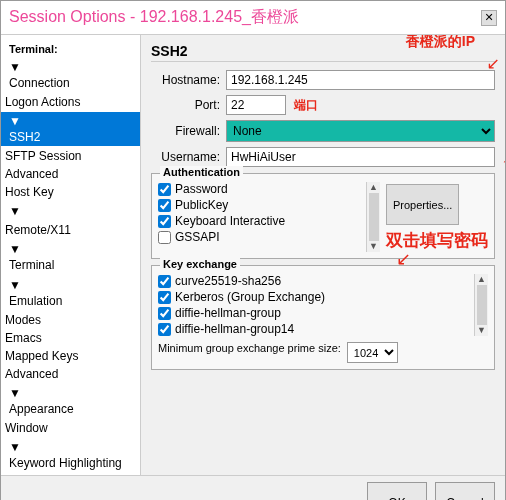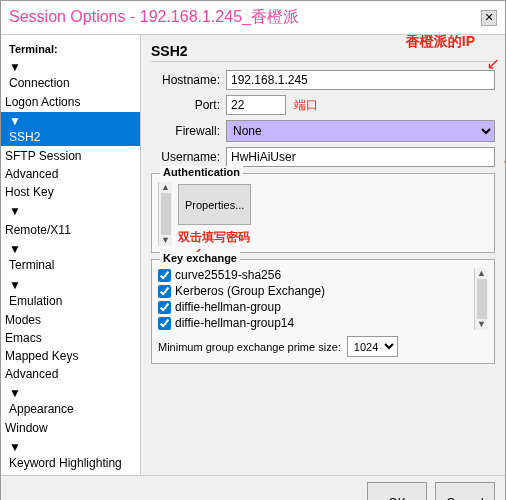--- a/index.html
+++ b/index.html
@@ -108,21 +108,21 @@
       padding: 1px 4px;
       font-size: 12px;
       background: #fff;
     }
     .form-select {
       flex: 1;
       height: 22px;
       border: 1px solid #999;
       padding: 1px 2px;
       font-size: 12px;
-      background: #c4b5fd;
+      background: #14b8a6;
     }
     .group-box {
       border: 1px solid #aaa;
       padding: 4px 6px 6px 6px;
       margin-bottom: 6px;
       background: #f8f8f8;
       position: relative;
     }
     .group-box-title {
       position: absolute;
@@ -203,21 +203,21 @@
       border-left: 1px solid #ccc;
       display: flex;
       flex-direction: column;
       align-items: center;
       justify-content: space-between;
       padding: 1px 0;
       background: #f0f0f0;
     }
     .prime-row {
       display: flex;
-      align-items: center;
+      align-items: flex-start;
       margin-top: 6px;
       gap: 6px;
       font-size: 11px;
     }
     .prime-select {
       height: 21px;
       border: 1px solid #999;
       font-size: 11px;
       background: #fff;
       padding: 1px 2px;
@@ -346,48 +346,67 @@
         <div class="form-row" style="position:relative;">
           <span class="form-label">Hostname:</span>
           <input class="form-input" type="text" value="192.168.1.245" style="">
 
           <div style="position:absolute; right:-5px; top:-16px; color:#e8281a; font-size:16px; pointer-events:none;">↙</div>
         </div>
 
         <div class="form-row" style="position:relative;">
           <span class="form-label">Port:</span>
           <input class="form-input" type="text" style="width: 60px; flex: 0 0 auto;" value="22">
-          <span style="color:#e8281a; font-size:12px; font-weight:normal; margin-left:8px;">端口</span>
+          <span style="color:#e8281a; font-size:12px; font-weight:bold; margin-left:8px;">端口</span>
         </div>
 
         <div class="form-row">
           <span class="form-label">Firewall:</span>
           <select class="form-select">
             <option>None</option>
           </select>
         </div>
 
         <div class="form-row" style="position:relative;">
           <span class="form-label">Username:</span>
           <input class="form-input" type="text" value="HwHiAiUser" style="">
           <span style="position:absolute; right:-45px; top:2px; color:#e8281a; font-size:12px; font-weight:bold;">用户名</span>
         </div>
 
         <div class="group-box" style="margin-top:6px;">
           <span class="group-box-title">Authentication</span>
           <div class="group-box-inner">
+            <div class="auth-list">
+
+              <div class="auth-item">
+                <input type="checkbox" checked="" style="">
+                <span>Password</span>
+              </div>
+              <div class="auth-item">
+                <input type="checkbox" checked="" style="">
+                <span>PublicKey</span>
+              </div>
+              <div class="auth-item">
+                <input type="checkbox" checked="" style="">
+                <span>Keyboard Interactive</span>
+              </div>
+              <div class="auth-item">
+                <input type="checkbox" style="">
+                <span>GSSAPI</span>
+              </div>
+            </div>
             <div class="auth-scrollbar">
               <span class="scroll-arrow">▲</span>
               <div class="scroll-track"></div>
               <span class="scroll-arrow">▼</span>
             </div>
             <div class="auth-right">
               <button class="footer-btn" style="font-size:11px; margin-top:2px;">Properties...</button>
               <div style="position:relative; margin-top:4px;">
-                <span style="color:#e8281a; font-size:12px; font-weight:bold; white-space:nowrap;margin-top:48px;">双击填写密码</span>
+                <span style="color:#e8281a; font-size:17px; font-weight:bold; white-space:nowrap;margin-top:48px;">双击填写密码</span>
                 <div style="color:#e8281a; font-size:18px; position:absolute; bottom:-18px; left:10px;">↙</div>
               </div>
             </div>
           </div>
         </div>
 
         <div class="group-box" style="">
           <span class="group-box-title">Key exchange</span>
           <div class="group-box-inner">
             <div class="key-exchange-list">

